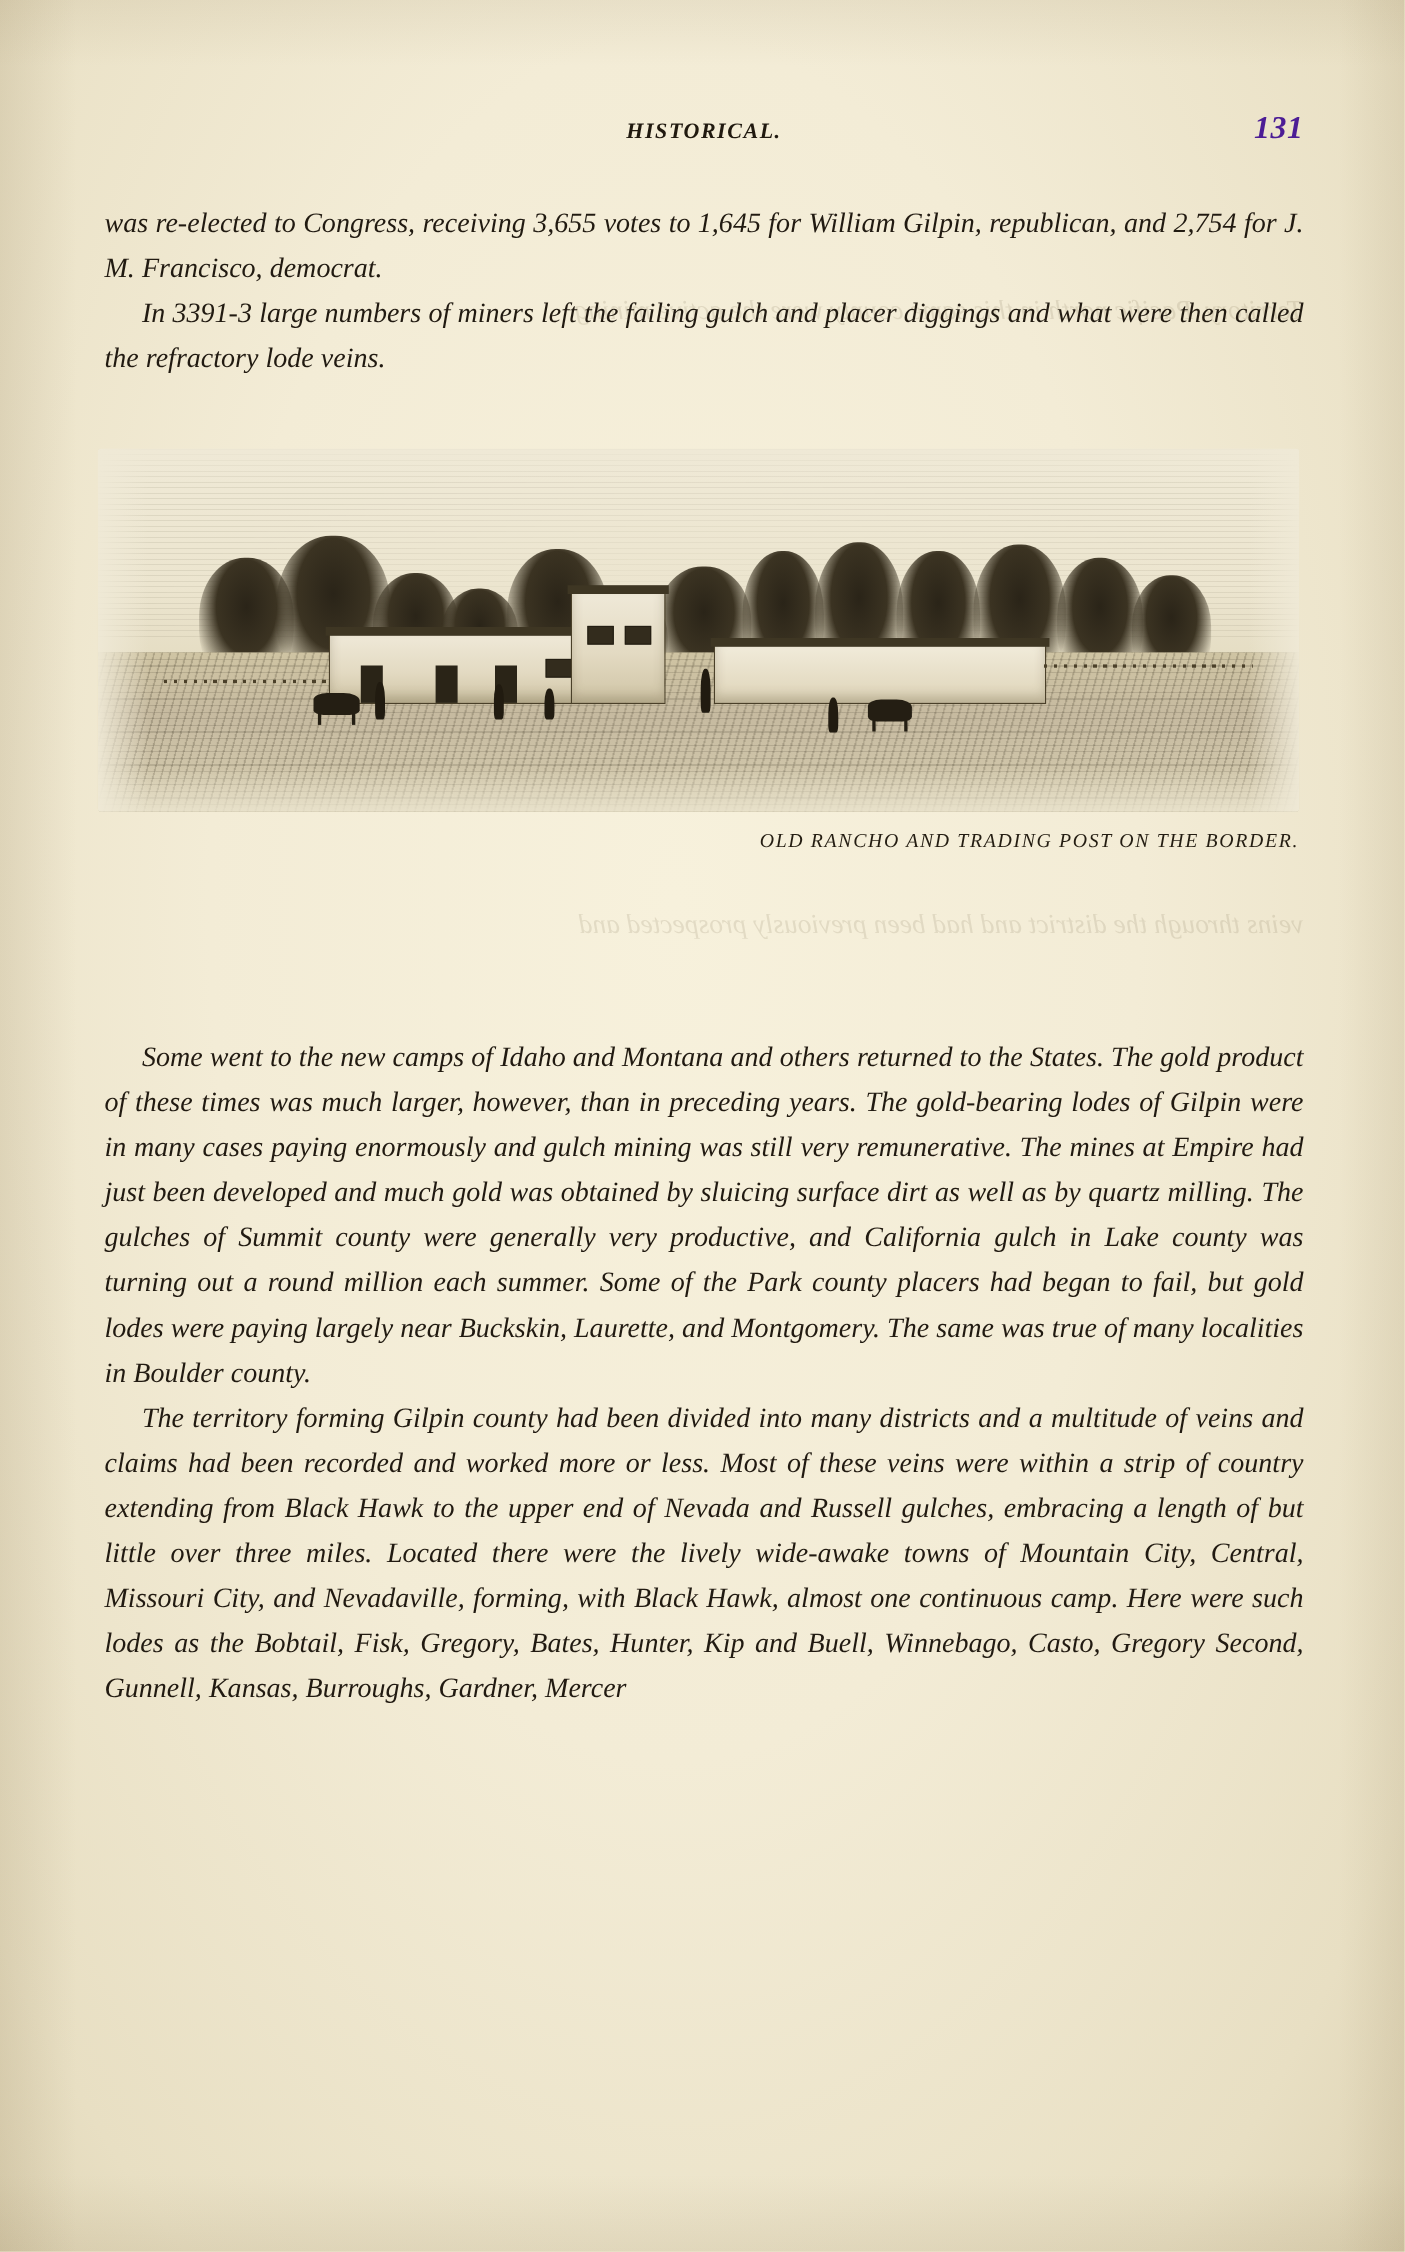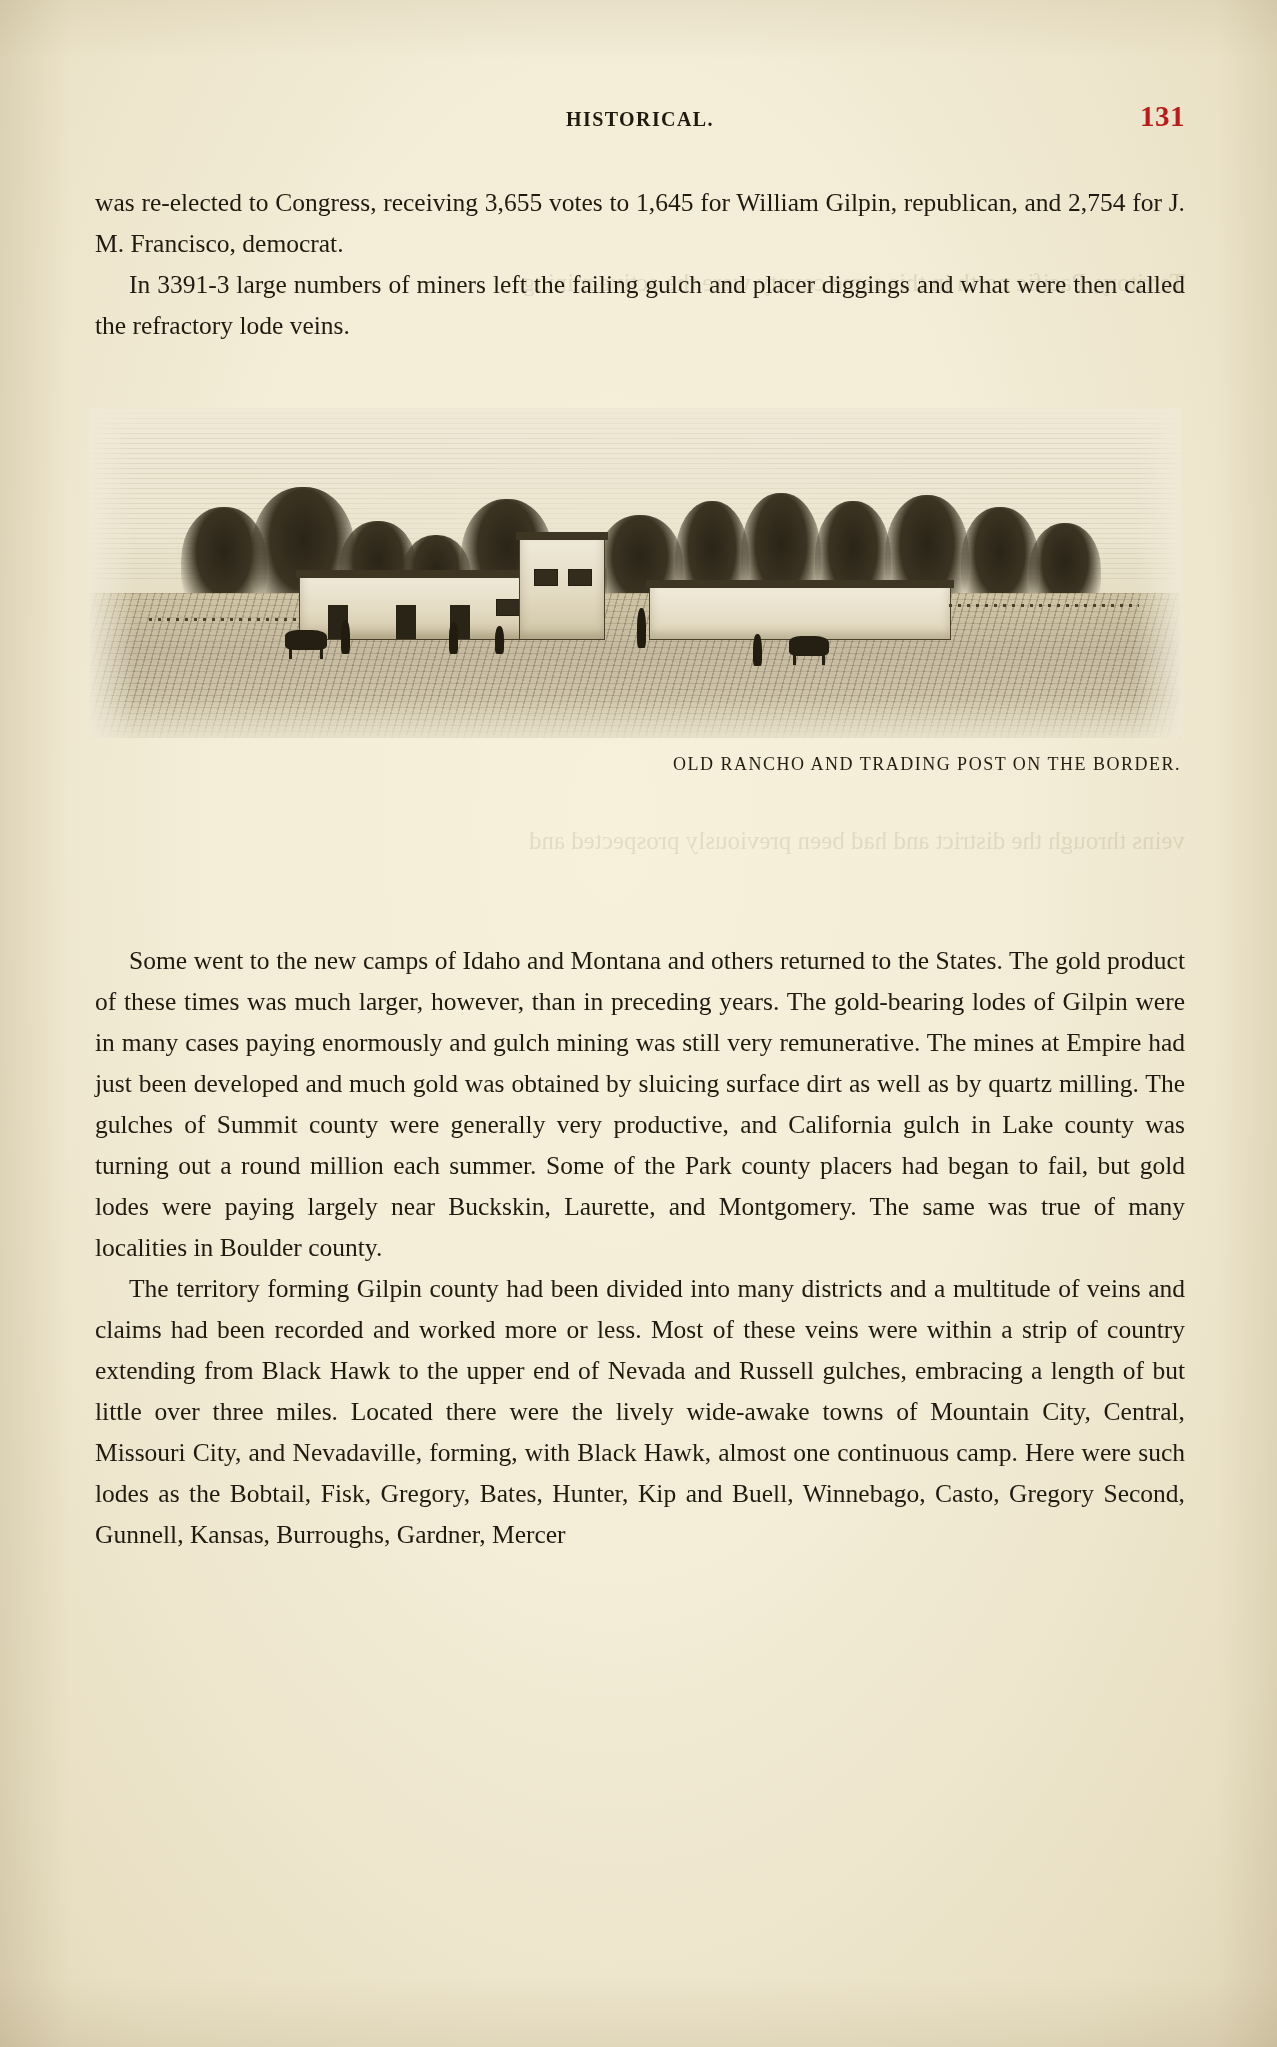--- a/index.html
+++ b/index.html
@@ -34,20 +34,21 @@
       linear-gradient(to top, rgba(140,120,80,0.12) 0px, rgba(140,120,80,0) 70px);
     pointer-events: none;
   }
 
   .content {
     position: absolute;
     left: 95px;
     top: 0;
     width: 1090px;
     height: 1867px;
+    font-style: italic;
   }
 
   
   .header-row {
     position: absolute;
     top: 108px;
     left: 0;
     width: 1090px;
     height: 30px;
   }
@@ -60,21 +61,21 @@
     letter-spacing: 1.4px;
     font-weight: 700;
     color: #20190f;
   }
   .folio {
     position: absolute;
     right: 0;
     top: -8px;
     font-size: 29px;
     font-weight: 700;
-    color: #b91c1c;
+    color: #4c1d95;
     letter-spacing: 0.5px;
   }
 
   
   .body-block {
     position: absolute;
     left: 0;
     width: 1090px;
     font-size: 25.5px;
     line-height: 41px;

